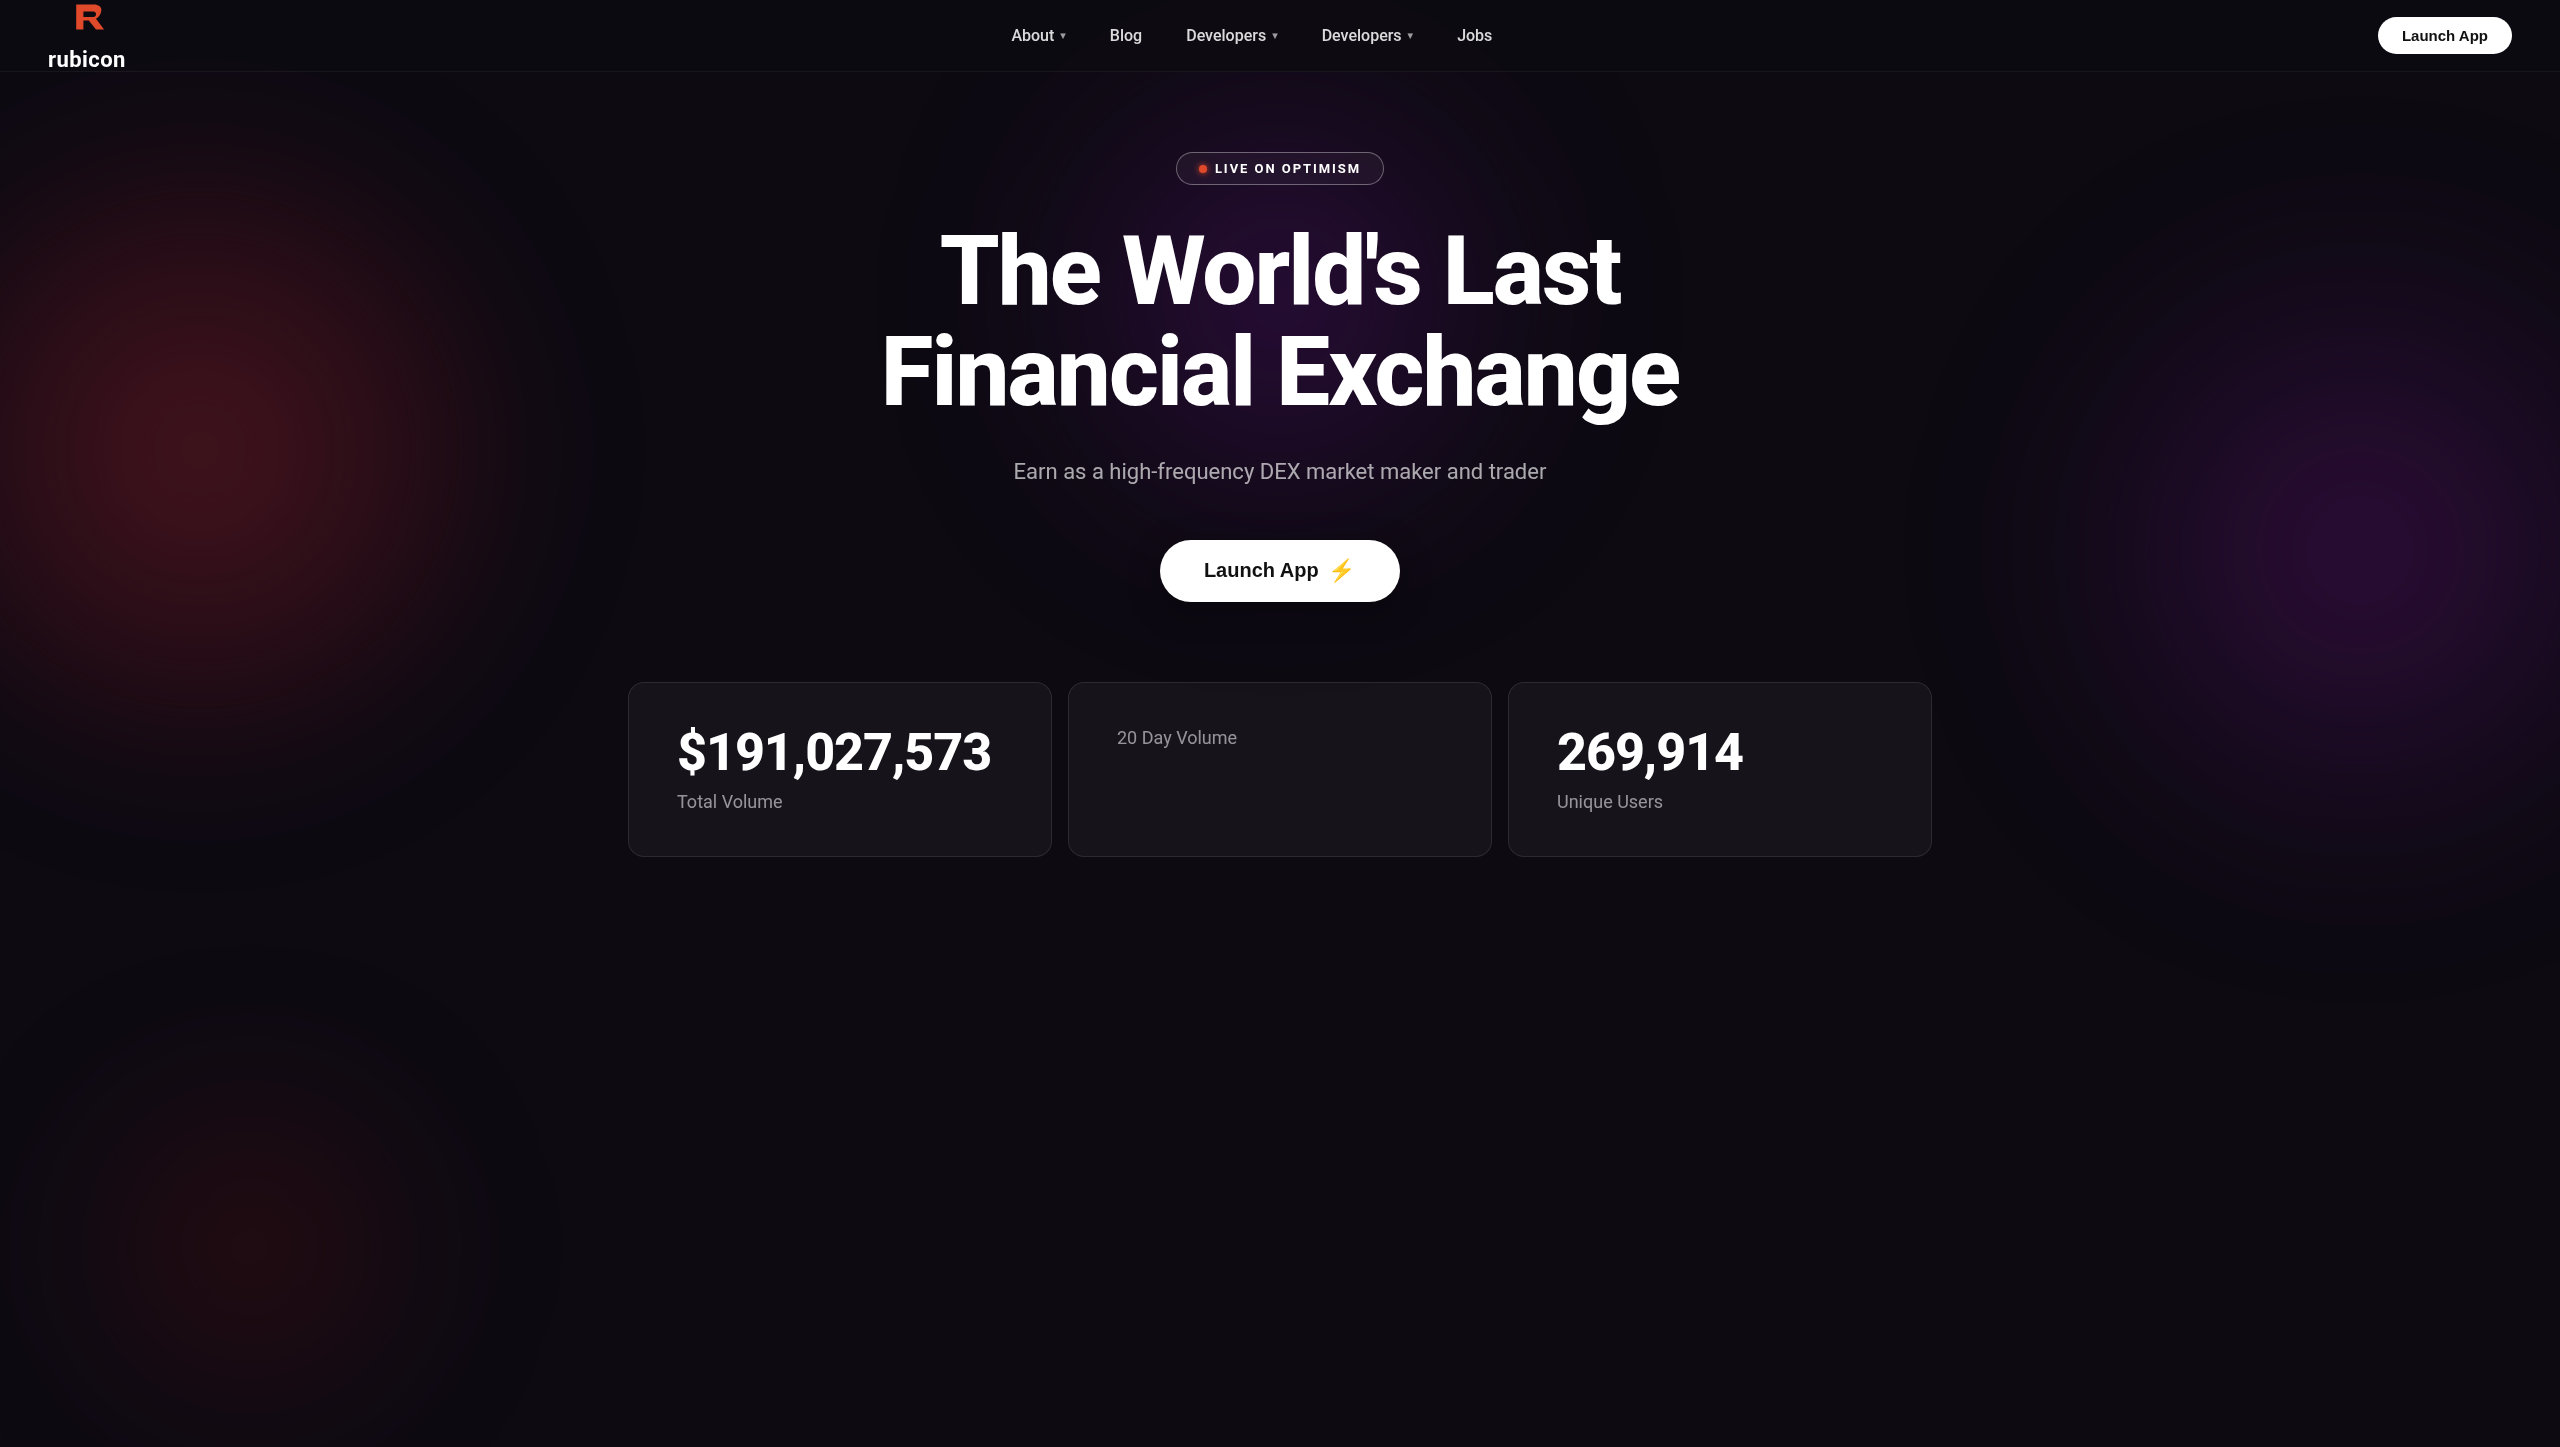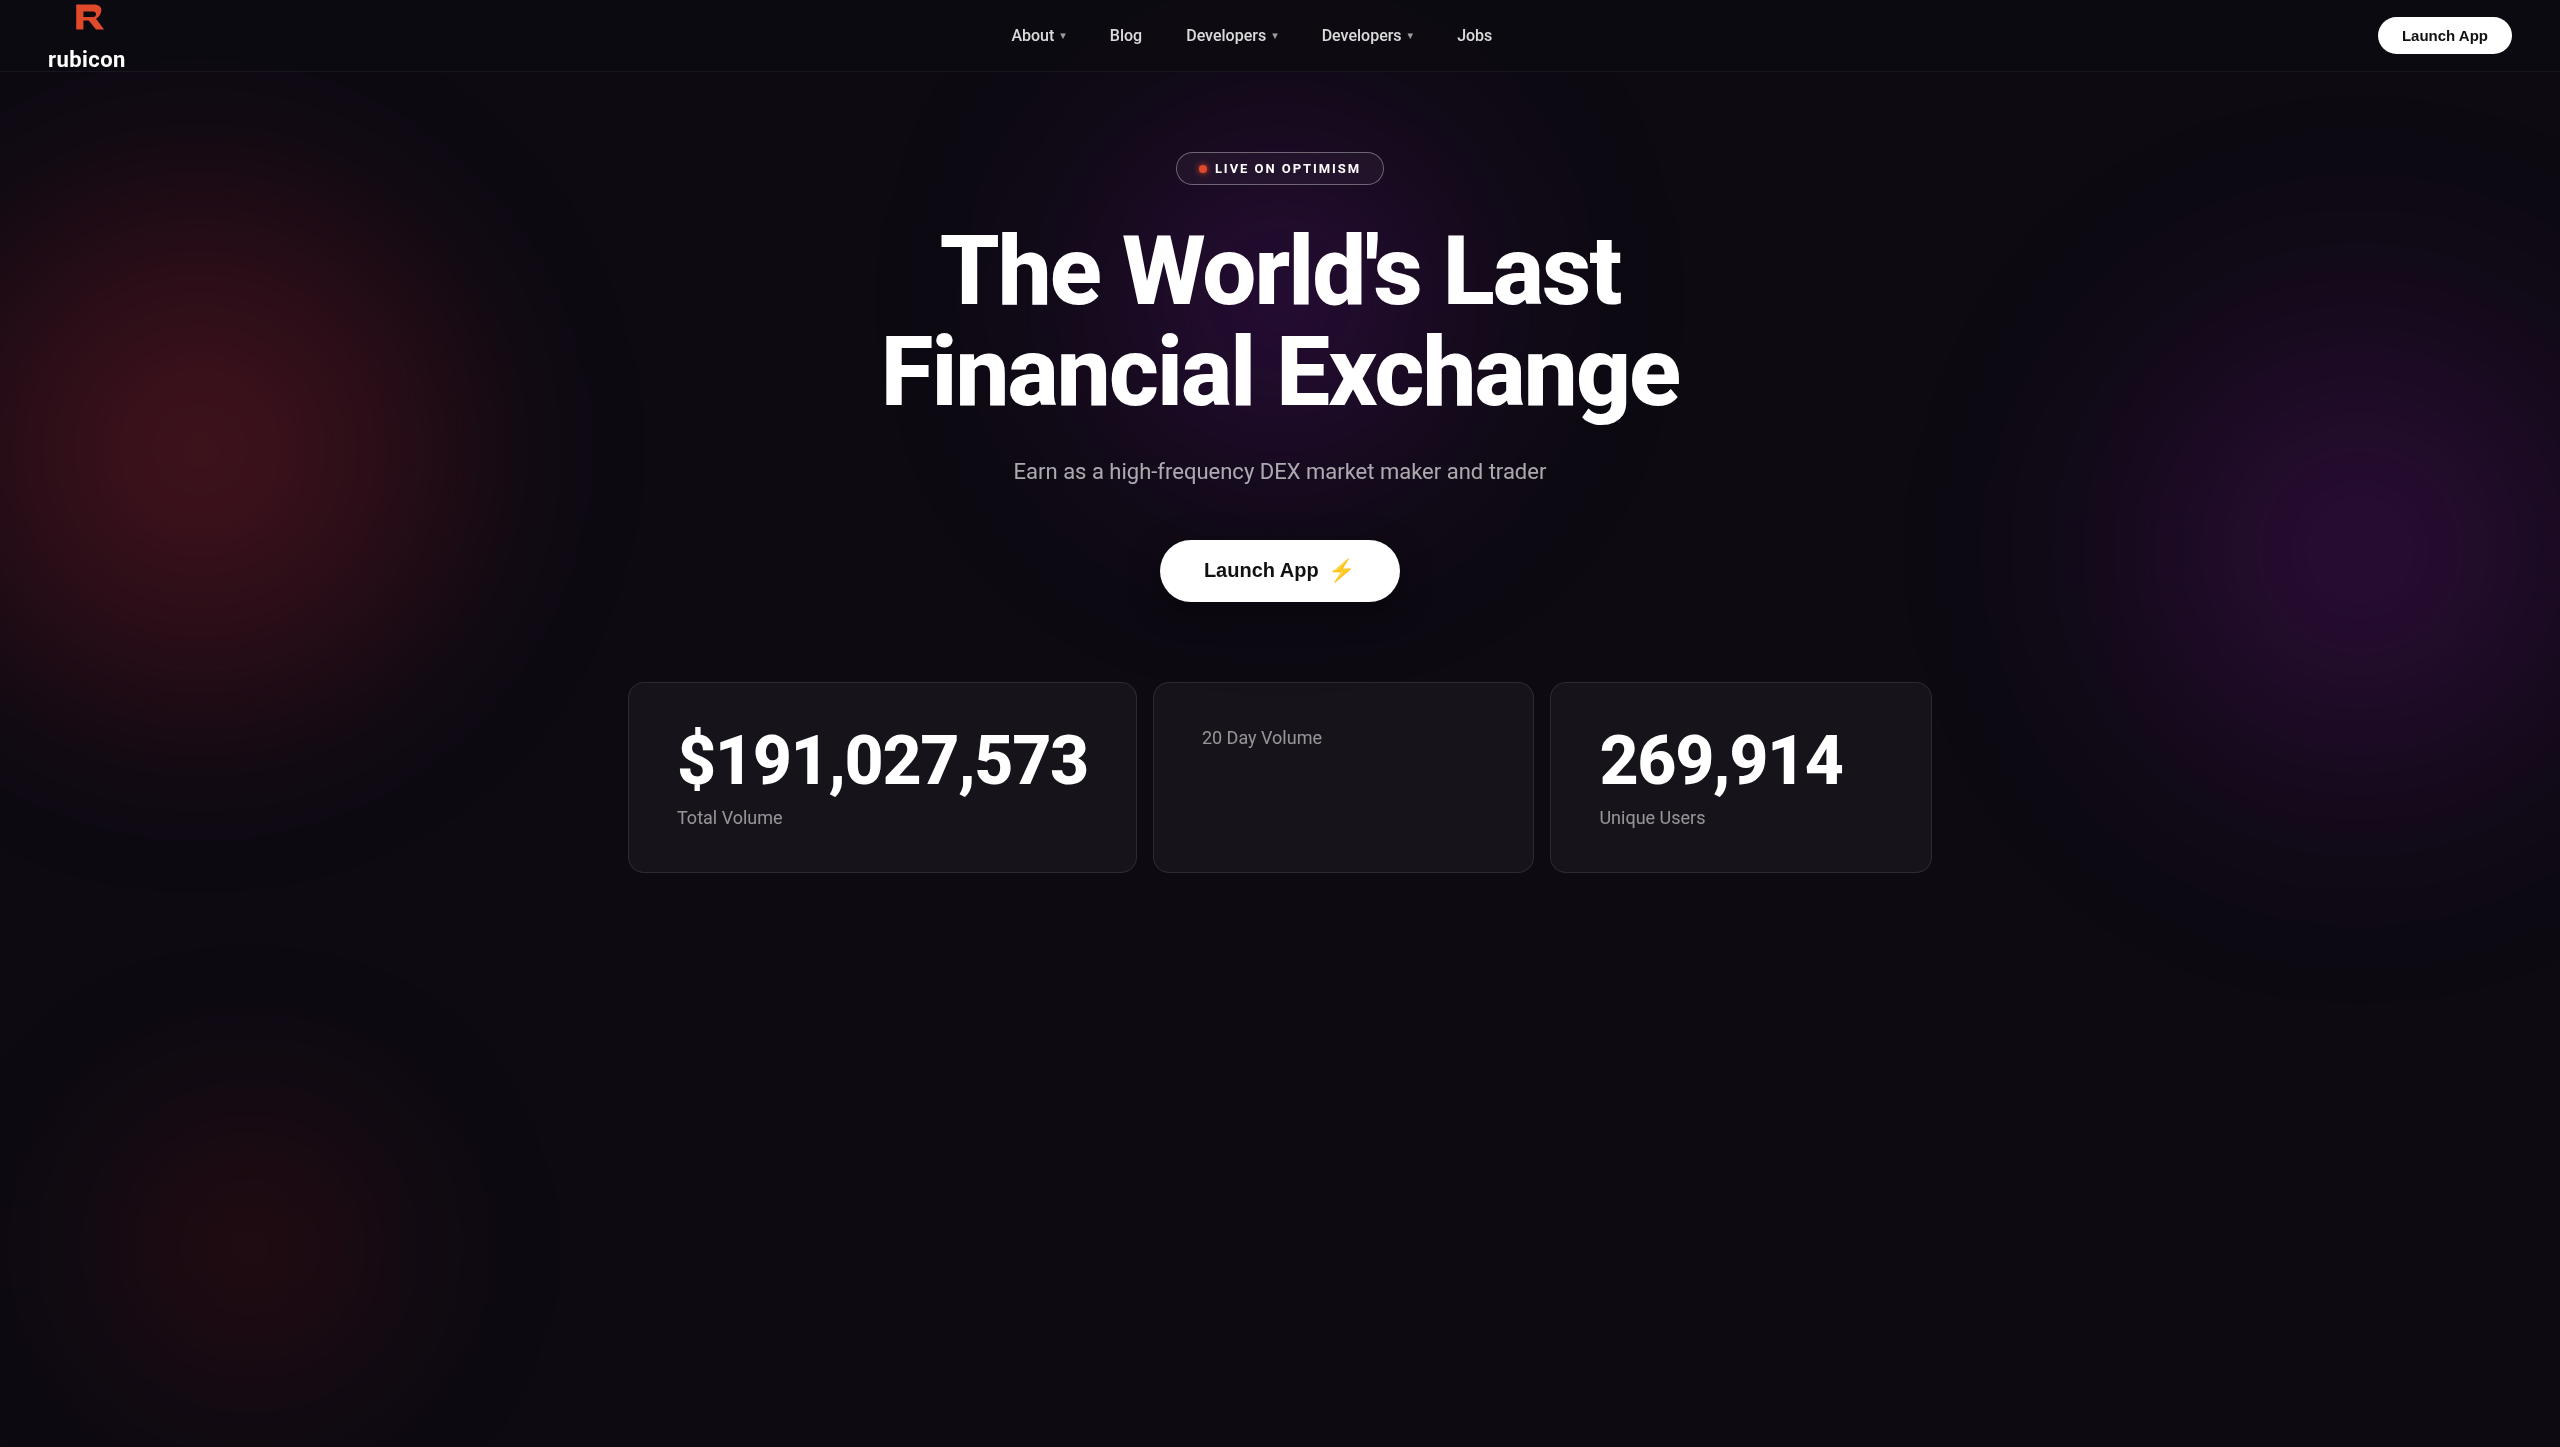--- a/index.html
+++ b/index.html
@@ -238,21 +238,21 @@
       border: 1px solid rgba(255,255,255,0.1);
       border-radius: 16px;
       padding: 44px 48px;
       display: flex;
       flex-direction: column;
       gap: 12px;
       margin: 0 8px;
     }
 
     .stat-value {
-      font-size: 68px;
+      font-size: 52px;
       font-weight: 800;
       line-height: 1;
       letter-spacing: -0.02em;
     }
 
     .stat-label {
       font-size: 18px;
       color: rgba(255,255,255,0.55);
       font-weight: 400;
     }

